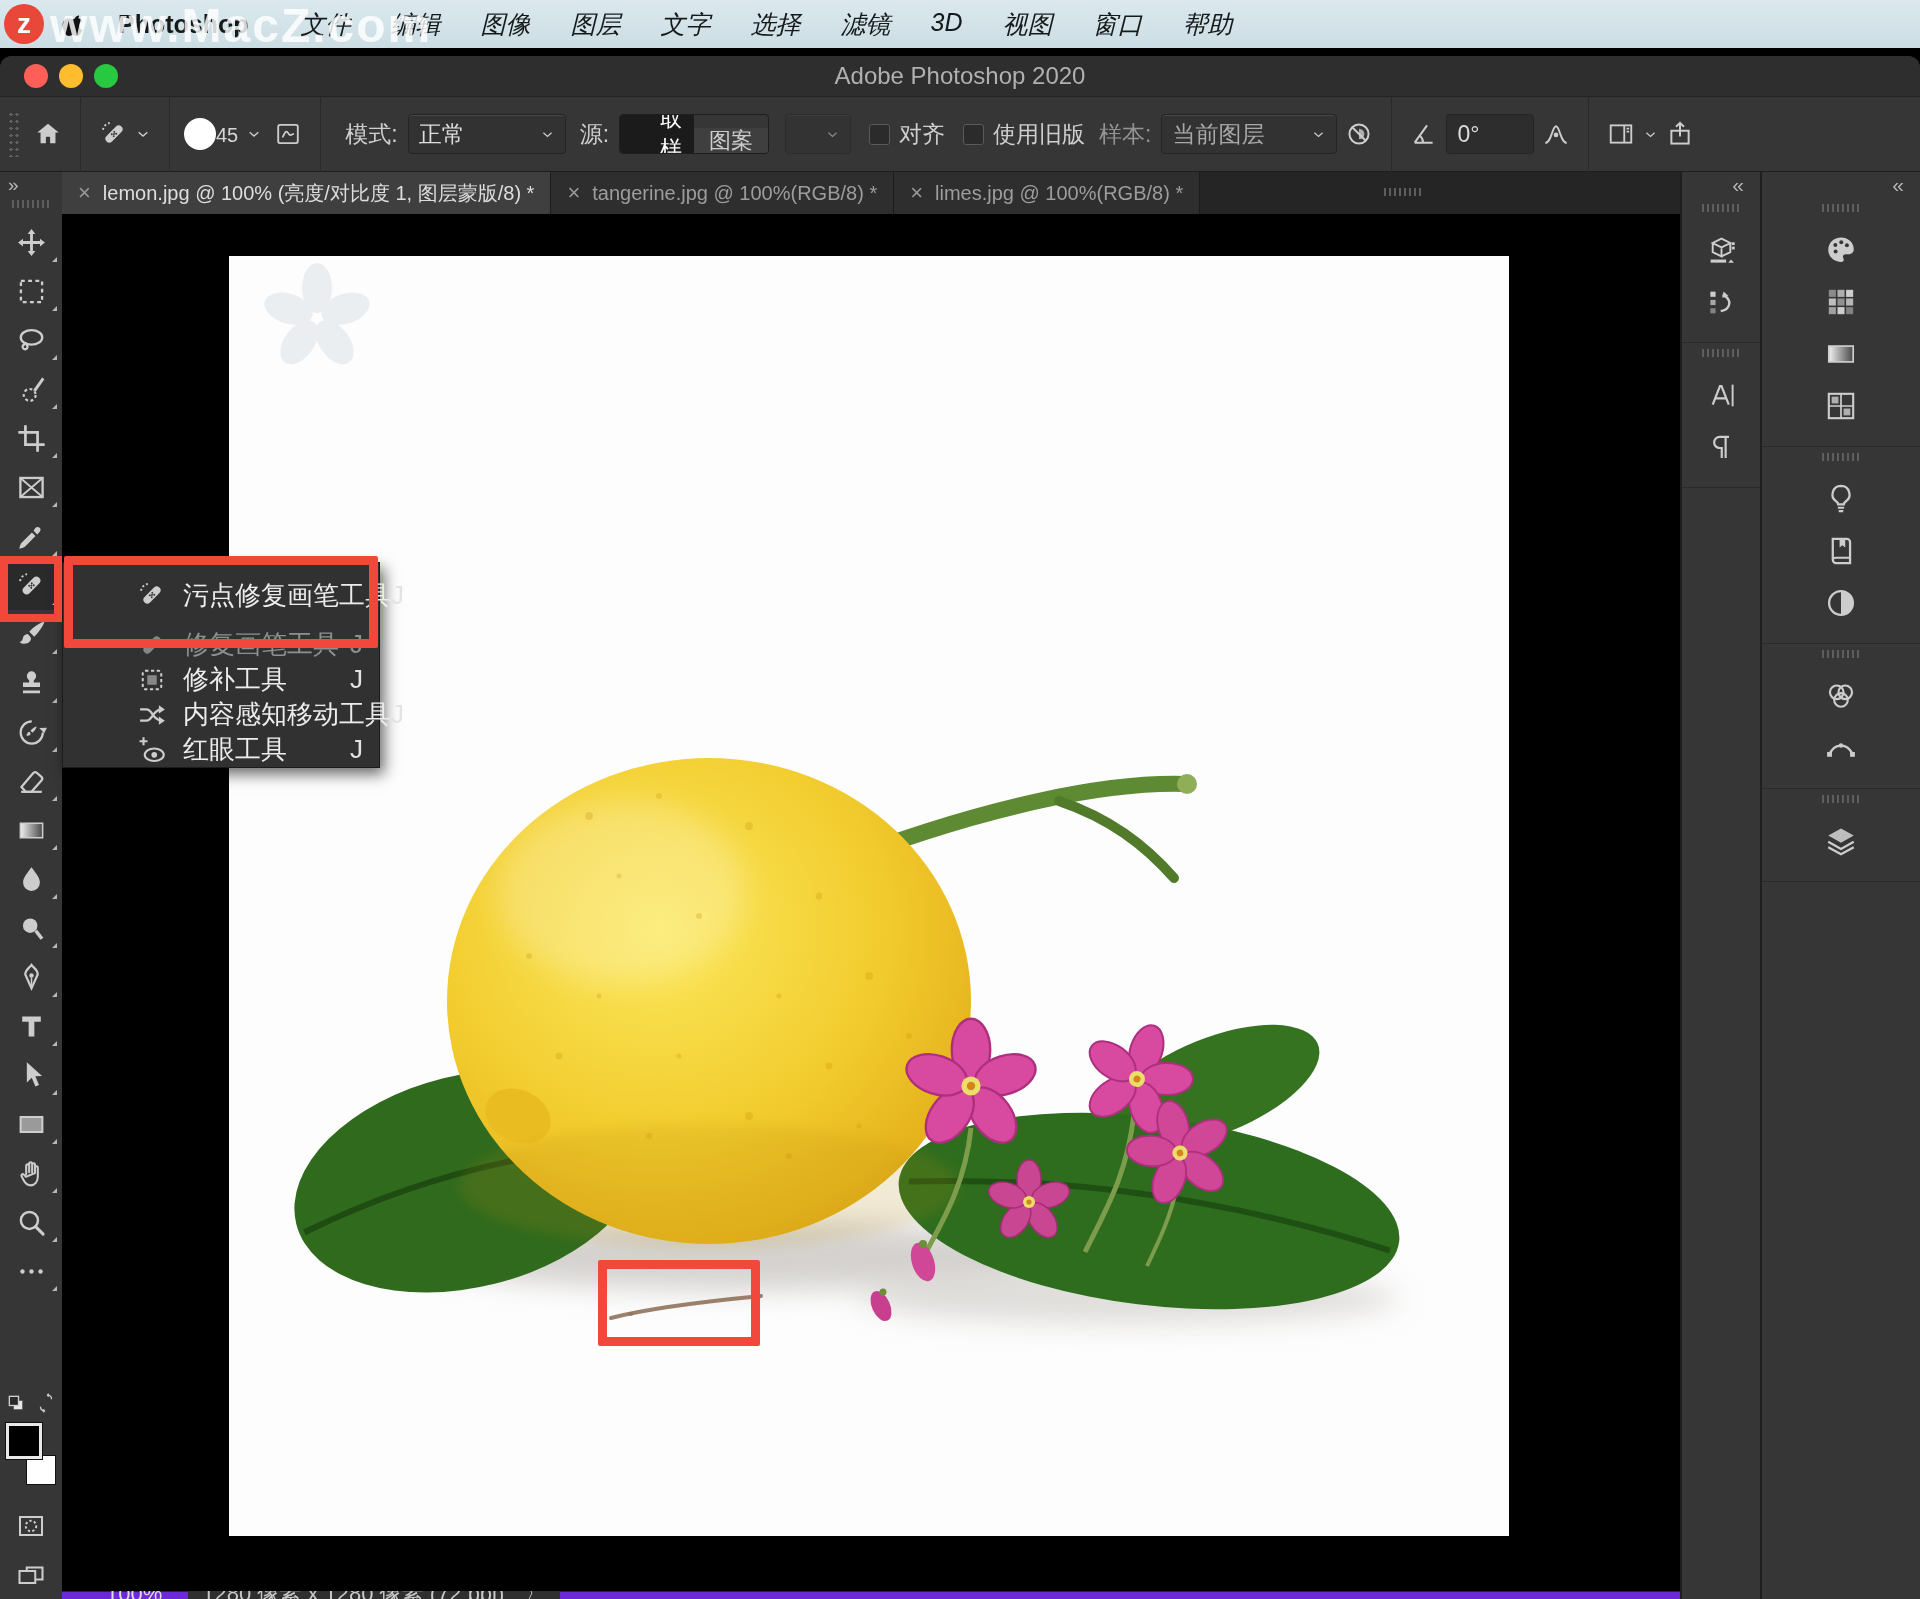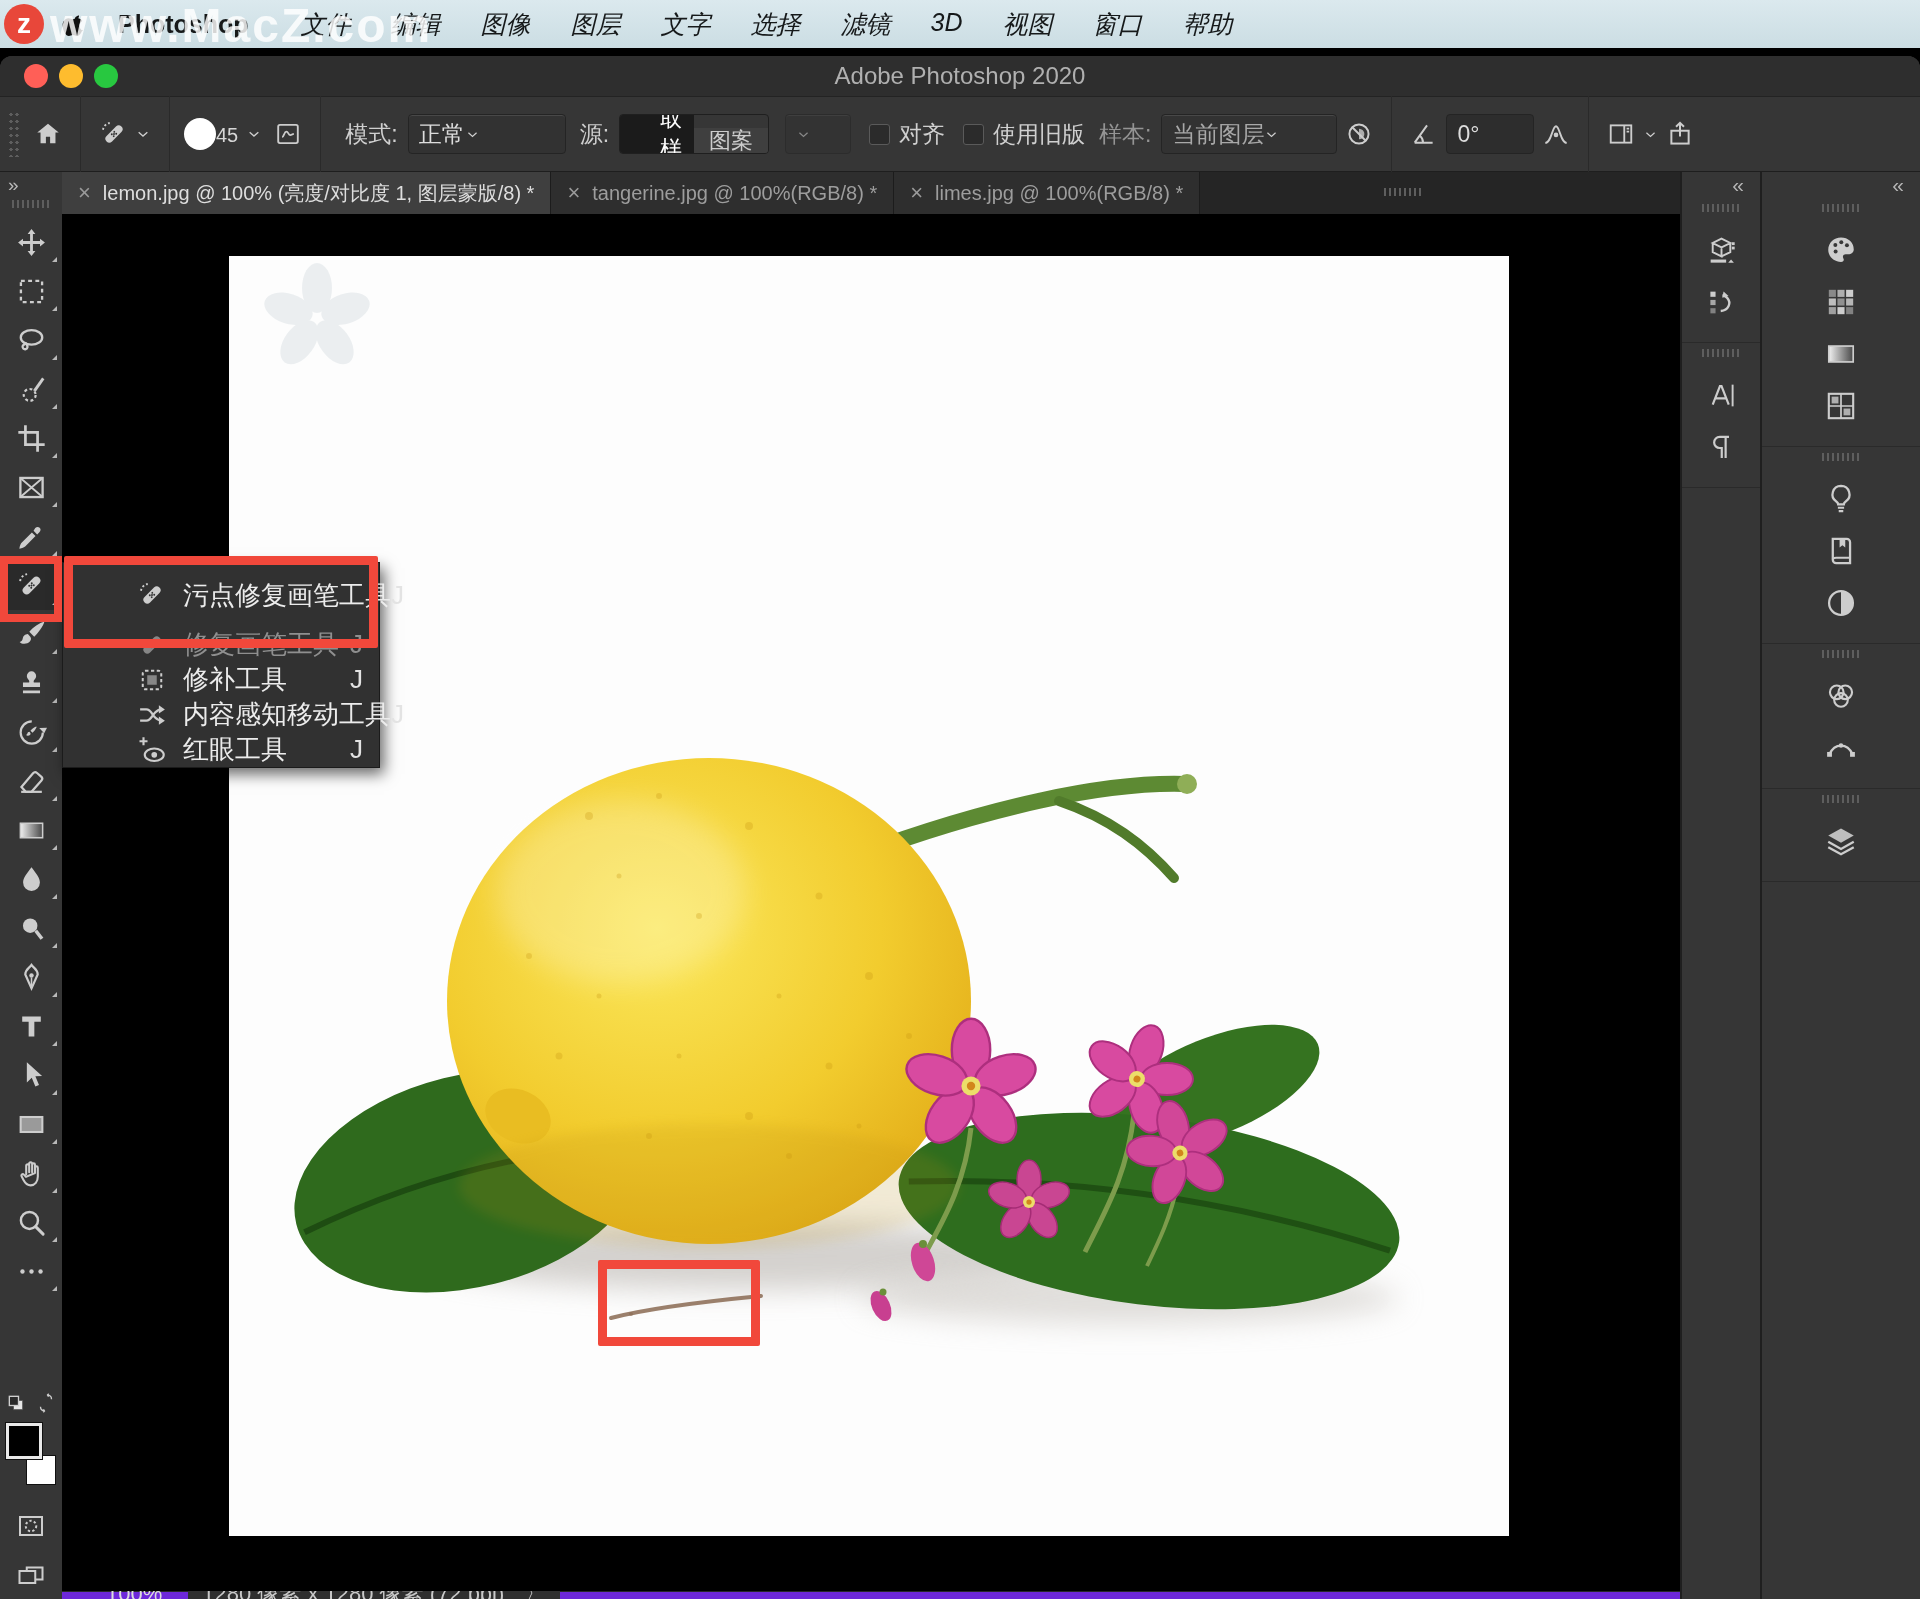--- a/index.html
+++ b/index.html
@@ -39,21 +39,21 @@
   .ob-sep { width:1px; height:76px; background:#2a2a2a; margin:0 10px; flex:0 0 auto; }
   .ob-btn { display:flex; align-items:center; justify-content:center; height:56px;
             padding:0 8px; border-radius:4px; }
   .ic { display:block; color:#cdcdcd; }
   .brush-preview { display:flex; align-items:center; margin:0 4px; }
   .brush-col { display:flex; flex-direction:row; align-items:center; }
   .brush-circle { width:32px; height:32px; border-radius:50%; background:#fff; }
   .brush-size { font-size:20px; color:#d6d6d6; margin-top:2px; }
   .ob-label { margin:0 10px 0 14px; white-space:nowrap; }
   .ob-label.dim { color:#949494; }
-  .ob-select { display:flex; align-items:center; 
+  .ob-select { display:flex; align-items:center; justify-content:space-between;
                background:#323232; border:1px solid #242424; box-shadow:inset 0 1px 0 #484848;
                border-radius:4px; height:40px; padding:0 10px; color:#dddddd; }
   .seg { display:flex; border:1px solid #1f1f1f; border-radius:4px; overflow:hidden; height:40px; }
   .seg-btn { width:74px; display:flex; align-items:center; justify-content:center; font-size:22px; }
   .seg-on  { background:#1b1b1b; color:#fff;padding-left:40px; }
   .seg-off { background:#3f3f3f; color:#cccccc;margin-top:13px; }
   .chk { display:flex; align-items:center; margin-left:18px; }
   .chk-box { width:21px; height:21px; background:#2b2b2b; border:1px solid #5a5a5a;
              border-radius:3px; margin-right:9px; }
   .ob-input { background:#2d2d2d; border:1px solid #242424; border-radius:4px;

